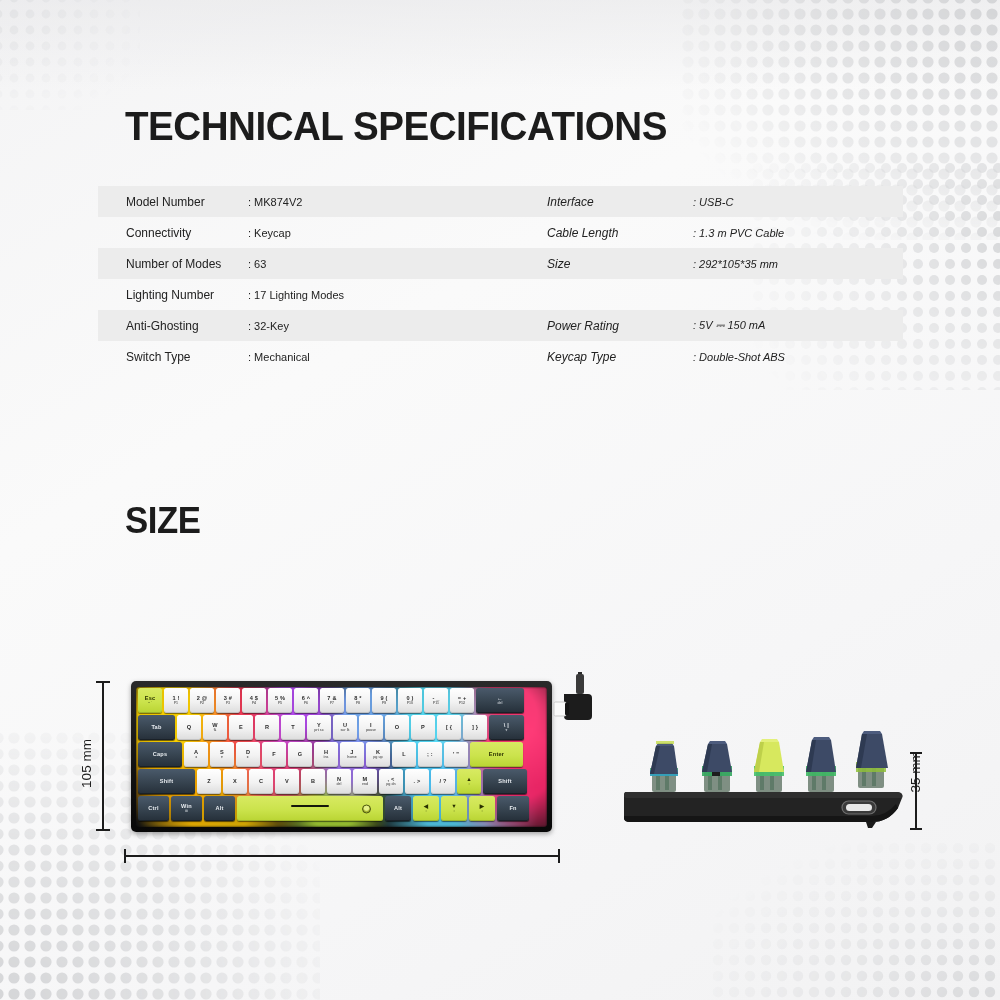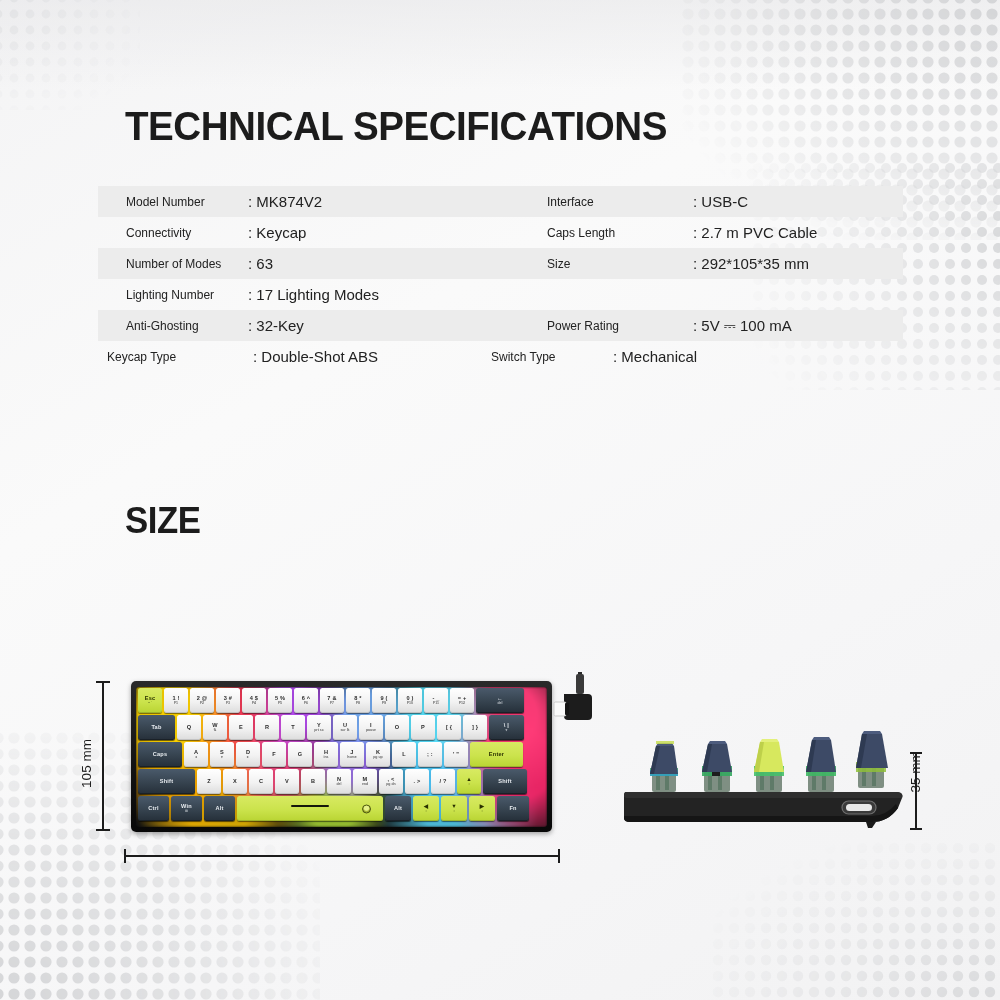--- a/index.html
+++ b/index.html
@@ -48,24 +48,24 @@
   }
   .spec-row { display: flex; height: 31px; align-items: center; }
   .spec-row.odd { background: #ececec; }
   .spec-row.even { background: transparent; }
   .cell { display: flex; align-items: center; height: 100%; }
   .cell-label {
     width: 150px; padding-left: 28px;
     font-size: 12px; color: #222; white-space: nowrap;
   }
   .cell-value {
-    font-size: 15px; color: #222; white-space: nowrap;
+    font-size: 11px; color: #222; white-space: nowrap;
   }
   .col-left  { width: 440px; }
-  .col-right { width: 365px; }
+  .col-right { width: 365px; font-style: italic; }
   .col-right .cell-label { width: 155px; padding-left: 9px; }
 
   
   #dim-105 { position: absolute; left: 96px; top: 681px; height: 150px; width: 14px; }
   #dim-105 .vline { position:absolute; left:6px; top:0; width:2px; height:150px; background:#1c1c1c; }
   #dim-105 .tick-t { position:absolute; left:0; top:0; width:14px; height:2px; background:#1c1c1c; }
   #dim-105 .tick-b { position:absolute; left:0; bottom:0; width:14px; height:2px; background:#1c1c1c; }
   #label-105 {
     position:absolute; left:62px; top:756px;
     font-size:13.5px; color:#1c1c1c; white-space:nowrap;
@@ -285,22 +285,22 @@
           <div class="cell-label">Interface</div>
           <div class="cell-value">: USB-C</div>
         </div>
       </div>
       <div class="spec-row even">
         <div class="cell col-left">
           <div class="cell-label">Connectivity</div>
           <div class="cell-value">: Keycap</div>
         </div>
         <div class="cell col-right">
-          <div class="cell-label">Caps Length</div>
-          <div class="cell-value">: 2.7 m PVC Cable</div>
+          <div class="cell-label">Cable Length</div>
+          <div class="cell-value">: 1.3 m PVC Cable</div>
         </div>
       </div>
       <div class="spec-row odd">
         <div class="cell col-left">
           <div class="cell-label">Number of Modes</div>
           <div class="cell-value">: 63</div>
         </div>
         <div class="cell col-right">
           <div class="cell-label">Size</div>
           <div class="cell-value">: 292*105*35 mm</div>
@@ -312,31 +312,31 @@
           <div class="cell-value">: 17 Lighting Modes</div>
         </div>
       </div>
       <div class="spec-row odd">
         <div class="cell col-left">
           <div class="cell-label">Anti-Ghosting</div>
           <div class="cell-value">: 32-Key</div>
         </div>
         <div class="cell col-right">
           <div class="cell-label">Power Rating</div>
-          <div class="cell-value">: 5V ⎓ 100 mA</div>
+          <div class="cell-value">: 5V ⎓ 150 mA</div>
         </div>
       </div>
       <div class="spec-row even">
+        <div class="cell col-left">
+          <div class="cell-label">Switch Type</div>
+          <div class="cell-value">: Mechanical</div>
+        </div>
         <div class="cell col-right">
           <div class="cell-label">Keycap Type</div>
           <div class="cell-value">: Double-Shot ABS</div>
-        </div>
-        <div class="cell col-left">
-          <div class="cell-label">Switch Type</div>
-          <div class="cell-value">: Mechanical</div>
         </div>
       </div>
     </div>
 
   <div id="kb-top">
     <div id="kb-plate">
       <div id="rgb-glow"></div>
     <div class="kb-row" style="top: 1px;">
           <div class="key accent" style="width: 24px;">
             <span class="k-main">Esc</span>

